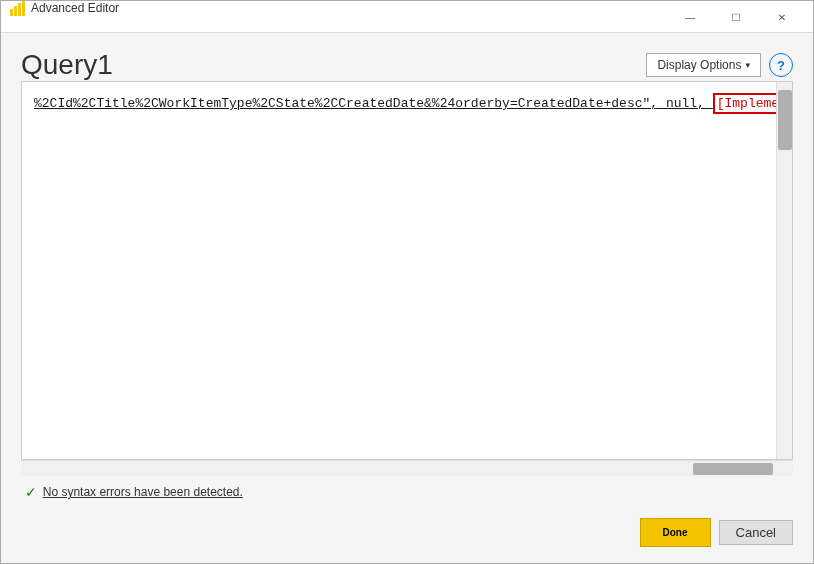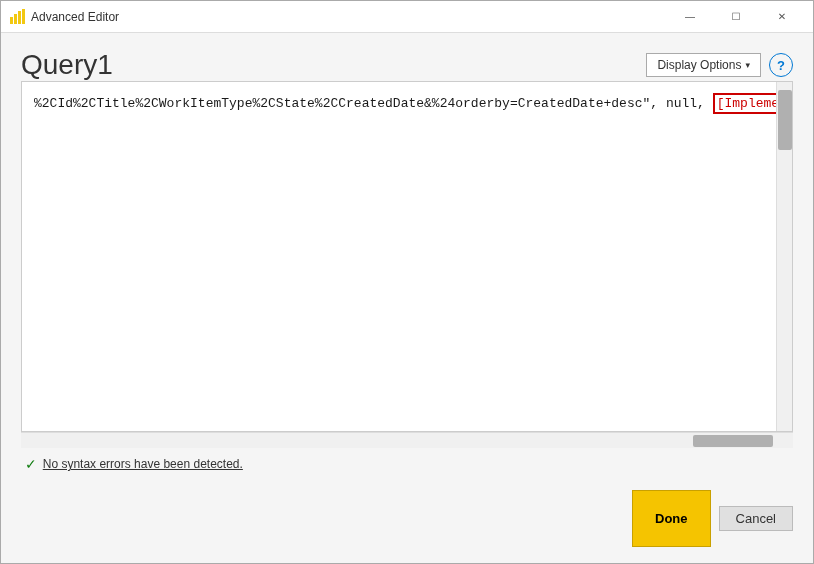--- a/index.html
+++ b/index.html
@@ -22,21 +22,21 @@
       border: 1px solid #aaa;
       display: flex;
       flex-direction: column;
       box-shadow: 2px 2px 8px rgba(0,0,0,0.3);
     }
 
     .titlebar {
       background: #ffffff;
       height: 32px;
       display: flex;
-      align-items: center;
+      align-items: flex-start;
       padding: 0 8px;
       border-bottom: 1px solid #ddd;
       flex-shrink: 0;
     }
 
     .titlebar-icon {
       width: 16px;
       height: 16px;
       margin-right: 6px;
       display: flex;
@@ -144,20 +144,21 @@
       line-height: 1.5;
     }
 
     .code-line {
       white-space: nowrap;
       color: #333;
     }
 
     .code-text-dark {
       color: #1a1a1a;
+      text-decoration: underline;
     }
 
     .highlighted-segment {
       border: 2px solid #c00;
       padding: 1px 2px;
       color: #c00;
     }
 
     .editor-scrollbar {
       width: 16px;
@@ -222,22 +223,22 @@
       align-items: center;
       padding: 10px 0 0 0;
       gap: 8px;
       flex-shrink: 0;
     }
 
     .btn-done {
       background: #f5c400;
       border: 1px solid #c9a000;
       color: #000;
-      font-size: 13px;
-      padding: 20px 22px;
+      font-size: 10px;
+      padding: 8px 22px;
       cursor: pointer;
       font-weight: 600;
     }
 
     .btn-cancel {
       background: #e0e0e0;
       border: 1px solid #bbb;
       color: #333;
       font-size: 13px;
       padding: 4px 16px;

